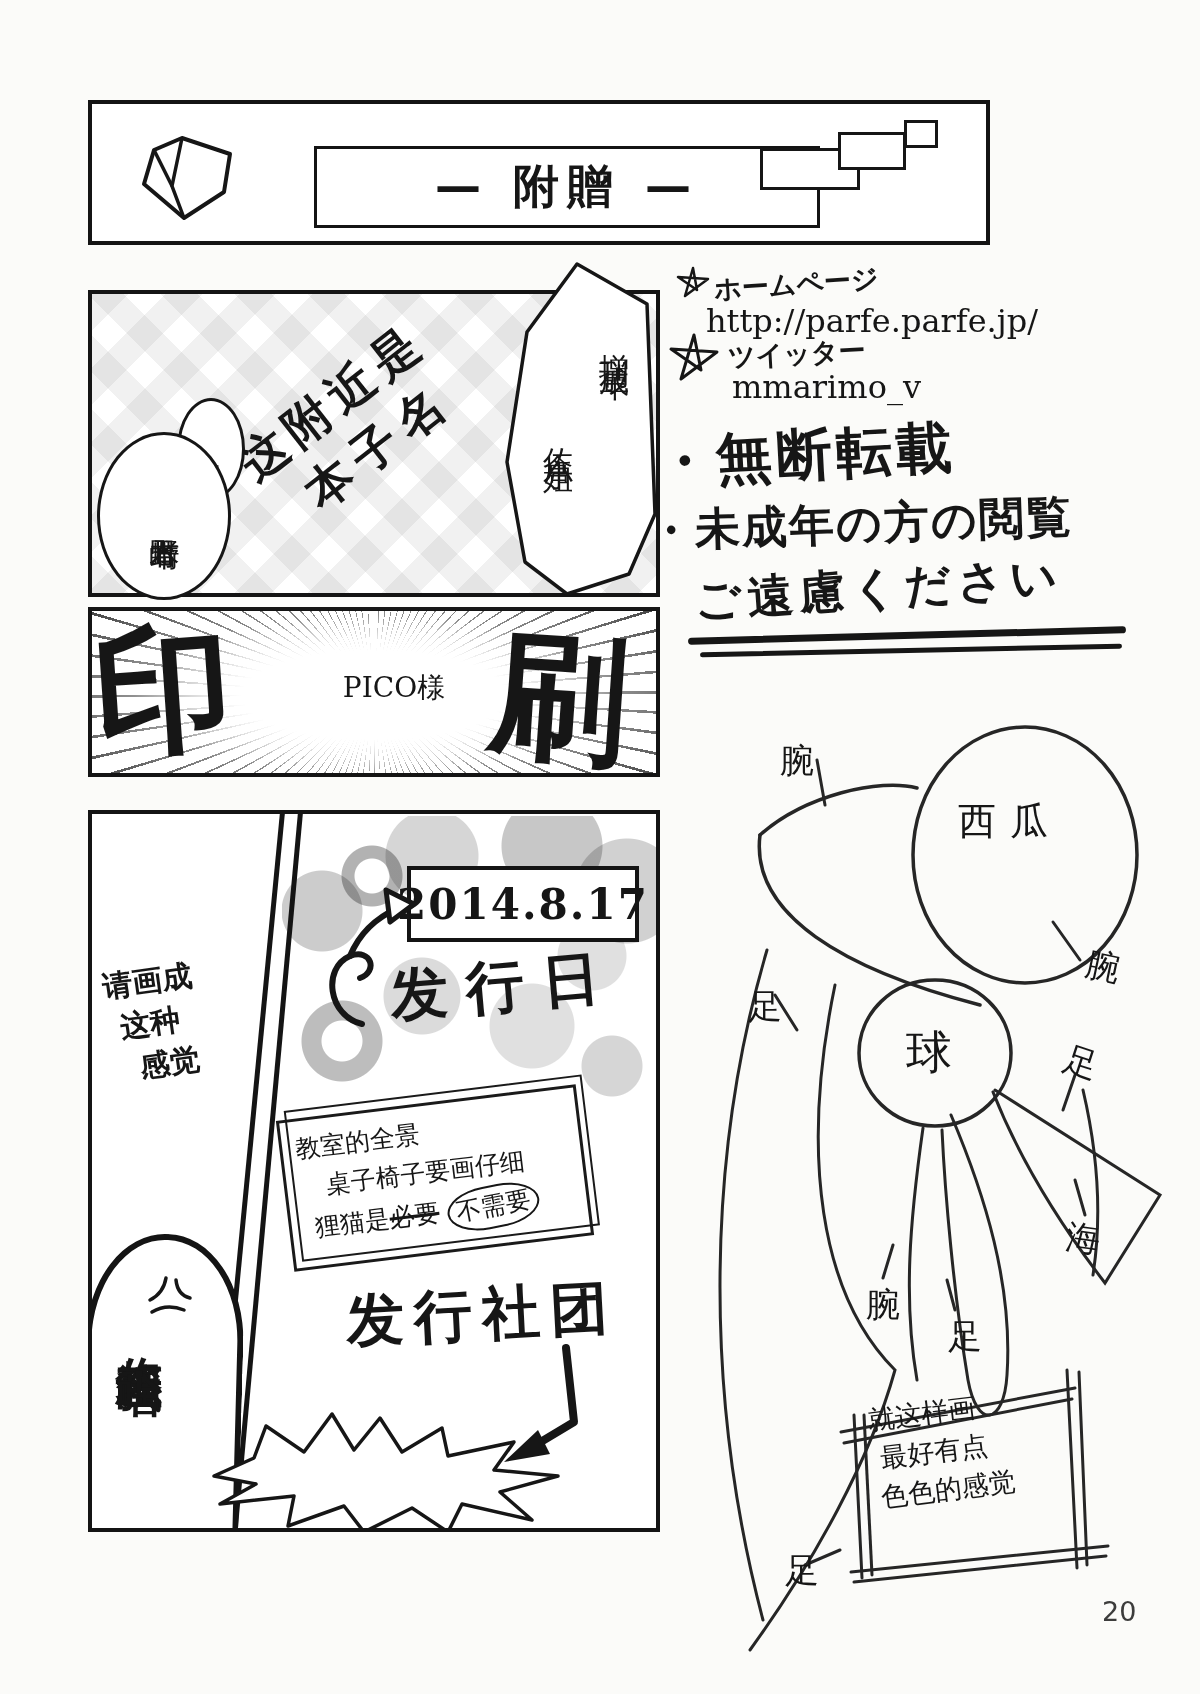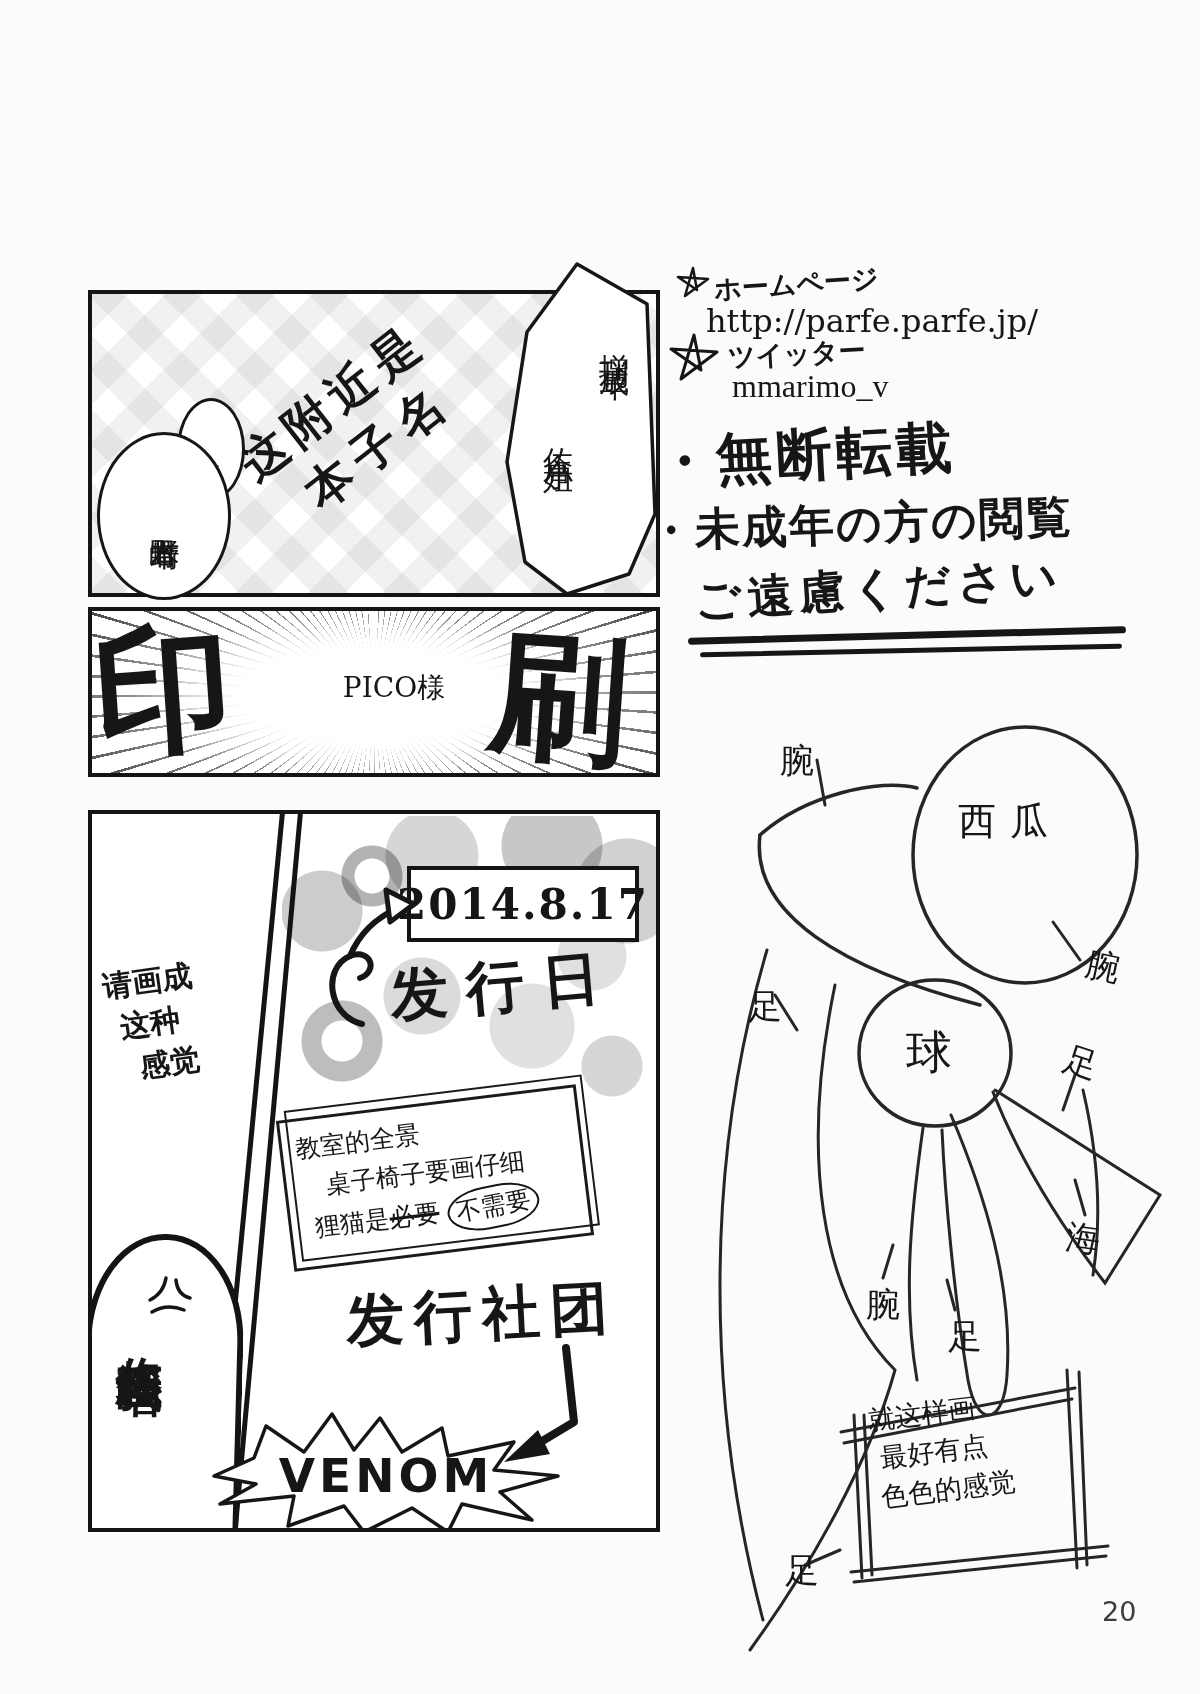--- a/index.html
+++ b/index.html
@@ -36,20 +36,36 @@
   .strike{text-decoration:line-through;text-decoration-thickness:3px;}
   .circled{display:inline-block;border:2.5px solid #161616;border-radius:50% / 60%;
            padding:0 7px;transform:rotate(-4deg);}
   svg{display:block;}
 </style>
 </head>
 <body>
 
 <div id="page">
 
+  <div class="panel" style="left:88px;top:100px;width:902px;height:145px;">
+    <svg class="abs" style="left:40px;top:30px;" width="105" height="90" viewBox="0 0 105 90">
+      <polygon points="50,4 98,20 92,58 52,84 12,50 22,16" fill="#fff" stroke="#161616" stroke-width="4" stroke-linejoin="round"></polygon>
+      <path d="M50 4 L40 52 L52 84" fill="none" stroke="#161616" stroke-width="3.5"></path>
+      <path d="M22 16 L40 52" fill="none" stroke="#161616" stroke-width="3.5"></path>
+    </svg>
+    <div class="abs" style="left:222px;top:42px;width:500px;height:76px;border:3.5px solid #141414;background:#fff;
+                display:flex;align-items:center;justify-content:center;">
+      <span style="font-size:46px;font-weight:bold;letter-spacing:8px;">— 附贈 —</span>
+    </div>
+    <div>
+      <div class="abs" style="left:668px;top:44px;width:94px;height:36px;border:3px solid #161616;background:#fff;"></div>
+      <div class="abs" style="left:746px;top:28px;width:62px;height:32px;border:3px solid #161616;background:#fff;"></div>
+      <div class="abs" style="left:812px;top:16px;width:28px;height:22px;border:3px solid #161616;background:#fff;"></div>
+    </div>
+  </div>
 
   <div class="panel tone2" style="left:88px;top:290px;width:572px;height:307px;overflow:visible;">
 
     <div class="abs hand" style="left:150px;top:70px;transform:rotate(-38deg);font-weight:bold;">
       <span style="display:block;font-size:47px;letter-spacing:8px;">这附近是</span>
       <span style="display:block;font-size:47px;letter-spacing:10px;margin-left:34px;">本子名</span>
     </div>
 
     <div class="ellipse" style="left:85px;top:104px;width:68px;height:102px;">
       <span class="vert serif" style="font-size:20px;">月刊少女</span>
@@ -70,21 +86,21 @@
   <div>
     <svg class="abs" style="left:676px;top:266px;" width="34" height="34" viewBox="0 0 34 34">
       <path d="M17 2 L21 24 L2 11 L32 13 L9 30 Z" fill="none" stroke="#161616" stroke-width="2.5" stroke-linejoin="round"></path>
     </svg>
     <span class="abs hand" style="left:714px;top:266px;font-size:27px;font-weight:bold;transform:rotate(-4deg);">ホームページ</span>
     <span class="abs serif" style="left:706px;top:302px;font-size:32px;">http://parfe.parfe.jp/</span>
     <svg class="abs" style="left:668px;top:332px;" width="52" height="52" viewBox="0 0 52 52">
       <path d="M26 3 L33 38 L3 17 L49 20 L13 47 Z" fill="none" stroke="#161616" stroke-width="3" stroke-linejoin="round"></path>
     </svg>
     <span class="abs hand" style="left:728px;top:336px;font-size:27px;font-weight:bold;transform:rotate(-3deg);">ツイッター</span>
-    <span class="abs serif" style="left:732px;top:368px;font-size:32px;font-family:Liberation Serif, serif;">mmarimo_v</span>
+    <span class="abs serif" style="left:732px;top:368px;font-size:32px;">mmarimo_v</span>
 
     <span class="abs hand nowrap" style="left:656px;top:418px;font-size:56px;font-weight:bold;transform:rotate(-3deg);letter-spacing:4px;">・無断転載</span>
     <span class="abs hand nowrap" style="left:648px;top:494px;font-size:45px;font-weight:bold;transform:rotate(-2deg);letter-spacing:2px;">・未成年の方の閲覧</span>
     <span class="abs hand nowrap" style="left:694px;top:558px;font-size:46px;font-weight:bold;transform:rotate(-4deg);letter-spacing:6px;">ご遠慮ください</span>
     <div class="abs" style="left:688px;top:632px;width:438px;height:7px;background:#161616;border-radius:4px;transform:rotate(-1.5deg);"></div>
     <div class="abs" style="left:700px;top:648px;width:422px;height:5px;background:#161616;border-radius:3px;transform:rotate(-1.2deg);"></div>
   </div>
 
   <div class="panel speed" style="left:88px;top:607px;width:572px;height:170px;overflow:hidden;">
     <span class="abs hand" style="left:2px;top:-12px;font-size:138px;font-weight:bold;transform:rotate(-4deg);">印</span>
@@ -139,21 +155,20 @@
           <span>狸猫是</span><span class="strike">必要</span> <span class="circled">不需要</span>
         </span>
       </div>
     </div>
 
     <span class="abs hand nowrap" style="left:254px;top:462px;font-size:58px;font-weight:bold;letter-spacing:10px;transform:rotate(-3deg);">发行社团</span>
     <div class="abs" style="left:110px;top:592px;width:368px;height:132px;">
       <svg width="368" height="132" viewBox="0 0 368 132">
         <polygon points="12,70 52,52 64,20 102,46 130,8 152,44 178,12 200,46 240,22 246,50 312,36 292,64 356,70 298,86 330,114 260,98 246,126 210,102 162,126 142,100 86,120 92,90 18,98 54,78" fill="#fff" stroke="#161616" stroke-width="3.5" stroke-linejoin="round"></polygon>
       </svg>
-      <span class="abs hand" style="left:0;right:0;top:42px;text-align:center;font-size:47px;font-weight:bold;letter-spacing:4px;">VENOM</span>
     </div>
     <svg class="abs" style="left:398px;top:528px;" width="104" height="148" viewBox="0 0 104 148">
       <path d="M76 6 L84 80 L44 104" fill="none" stroke="#161616" stroke-width="8" stroke-linecap="round" stroke-linejoin="round"></path>
       <polygon points="14,120 48,88 60,112" fill="#161616"></polygon>
     </svg>
   </div>
 
   <div class="abs" style="left:0;top:0;width:1200px;height:1694px;pointer-events:none;">
     <svg class="abs" style="left:655px;top:660px;" width="545" height="1000" viewBox="0 0 545 1000">
       <g fill="none" stroke="#262626" stroke-width="3" stroke-linecap="round">

